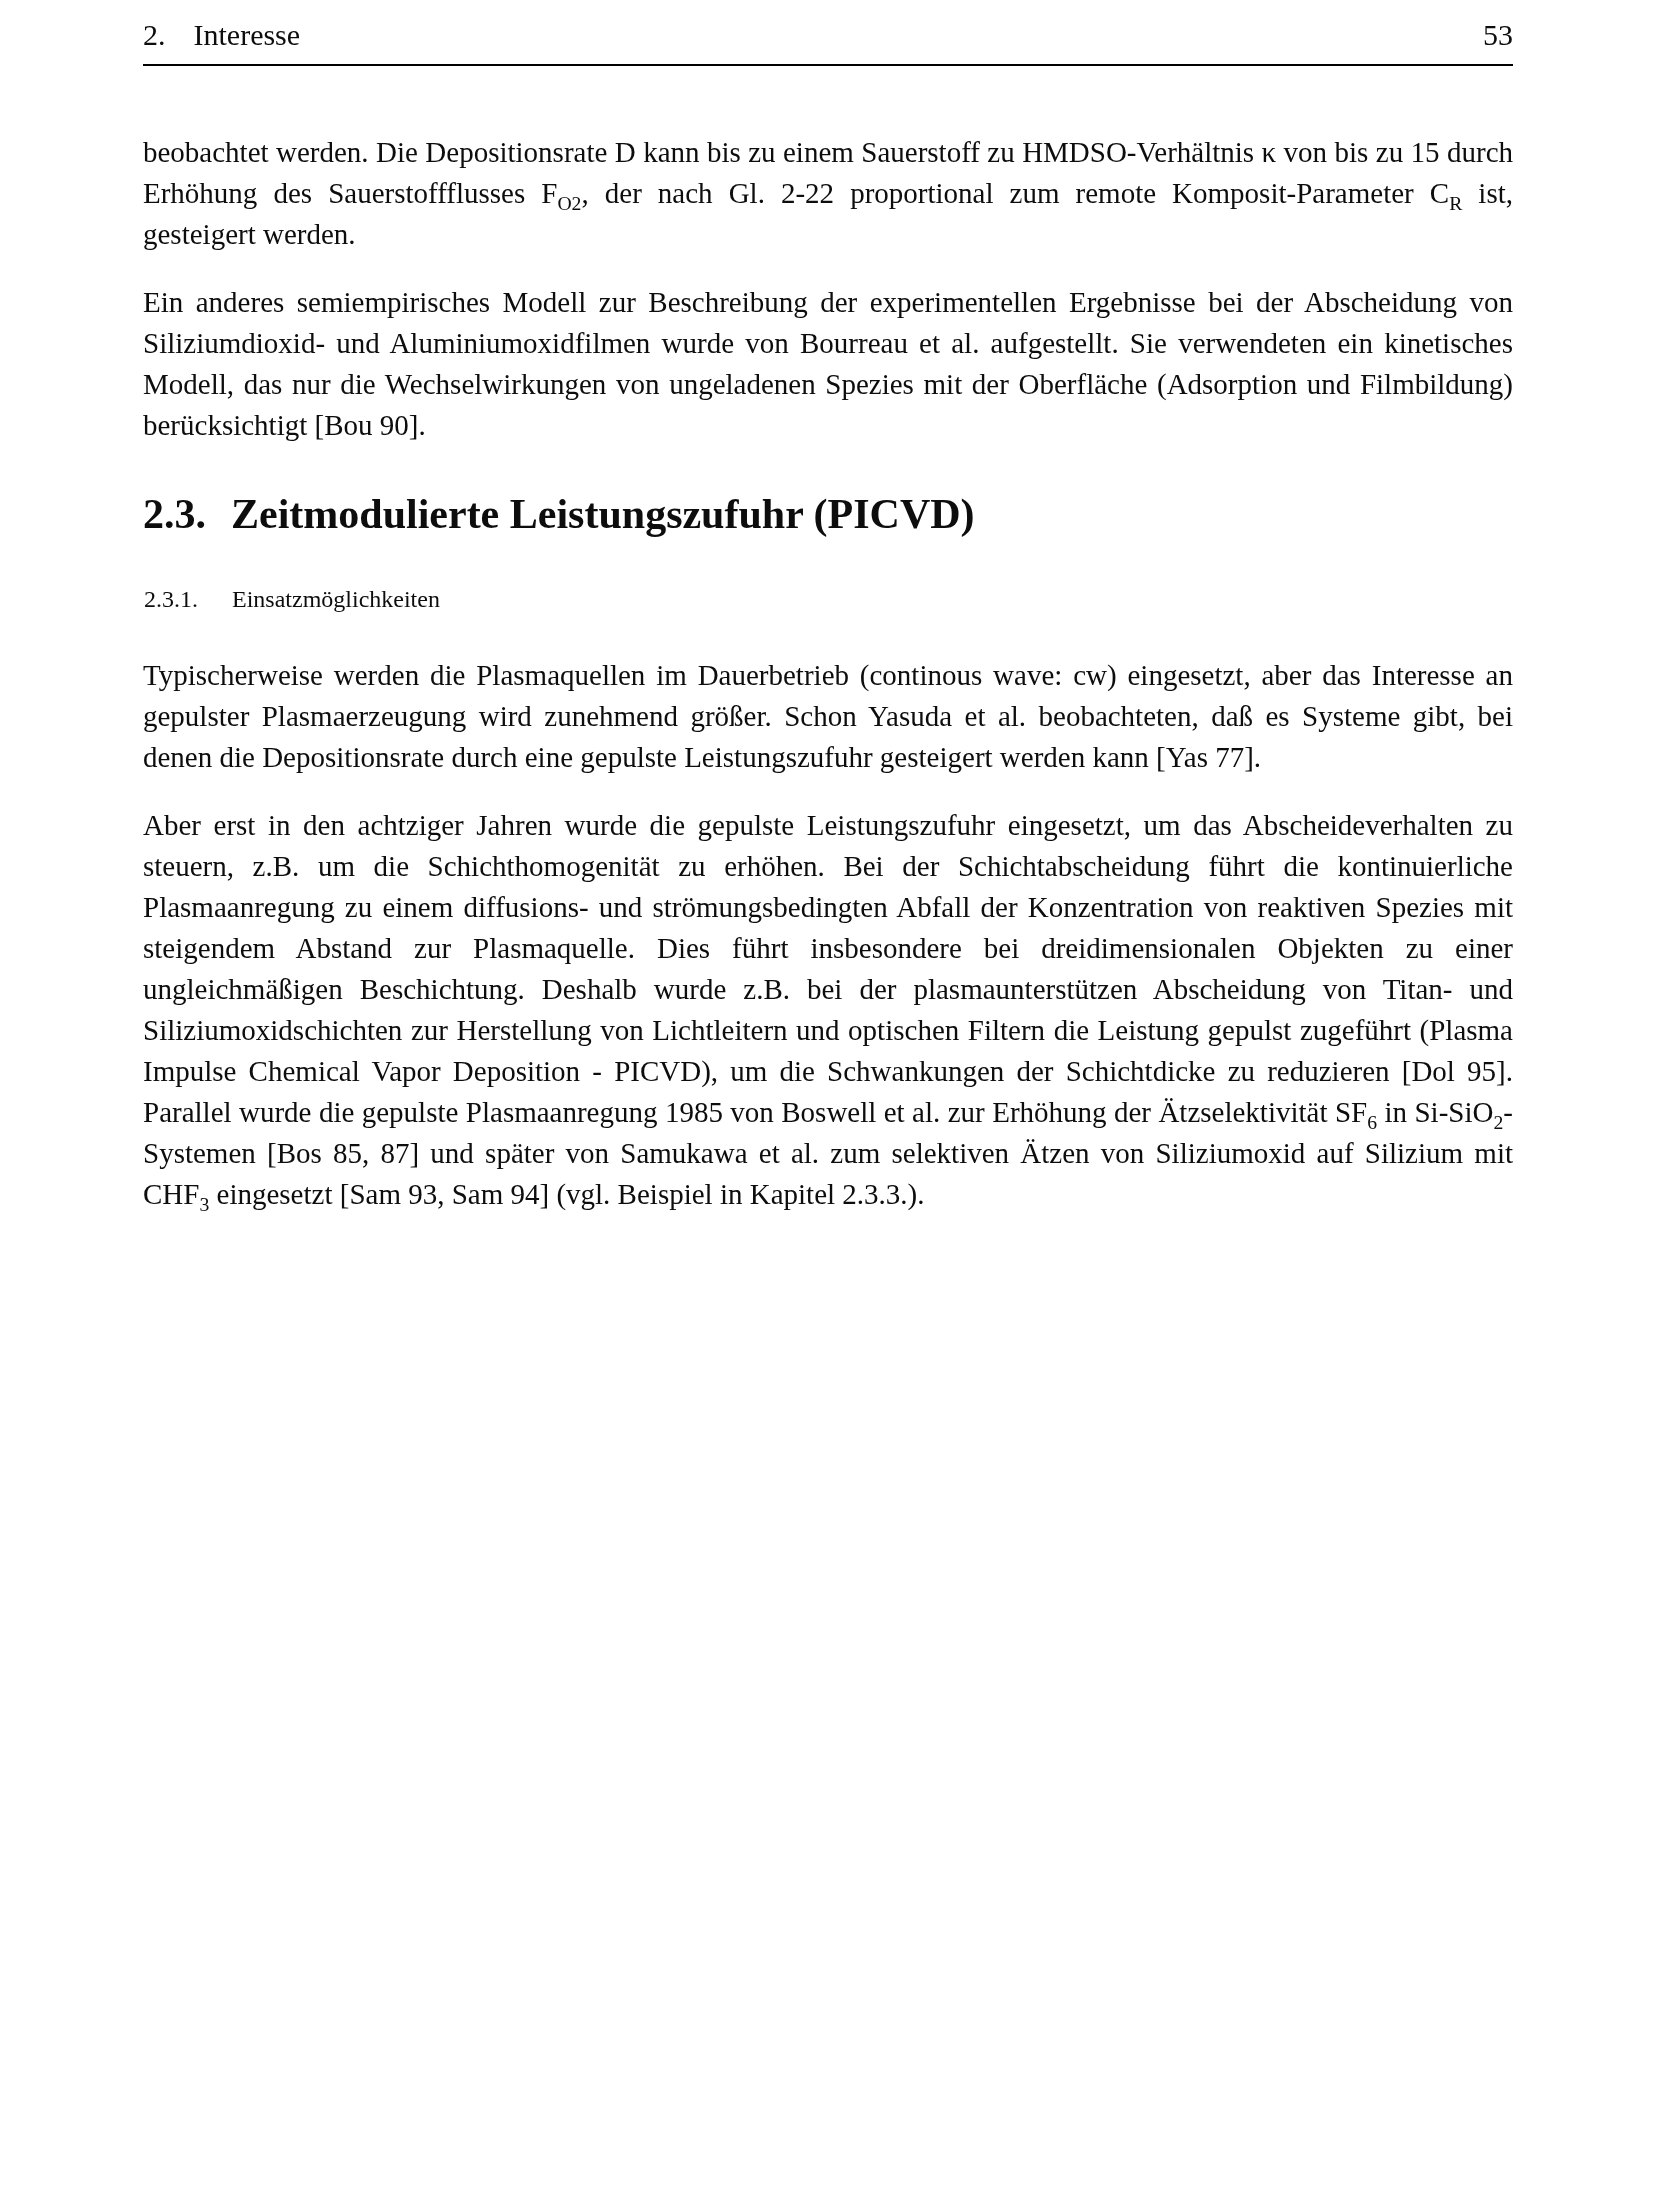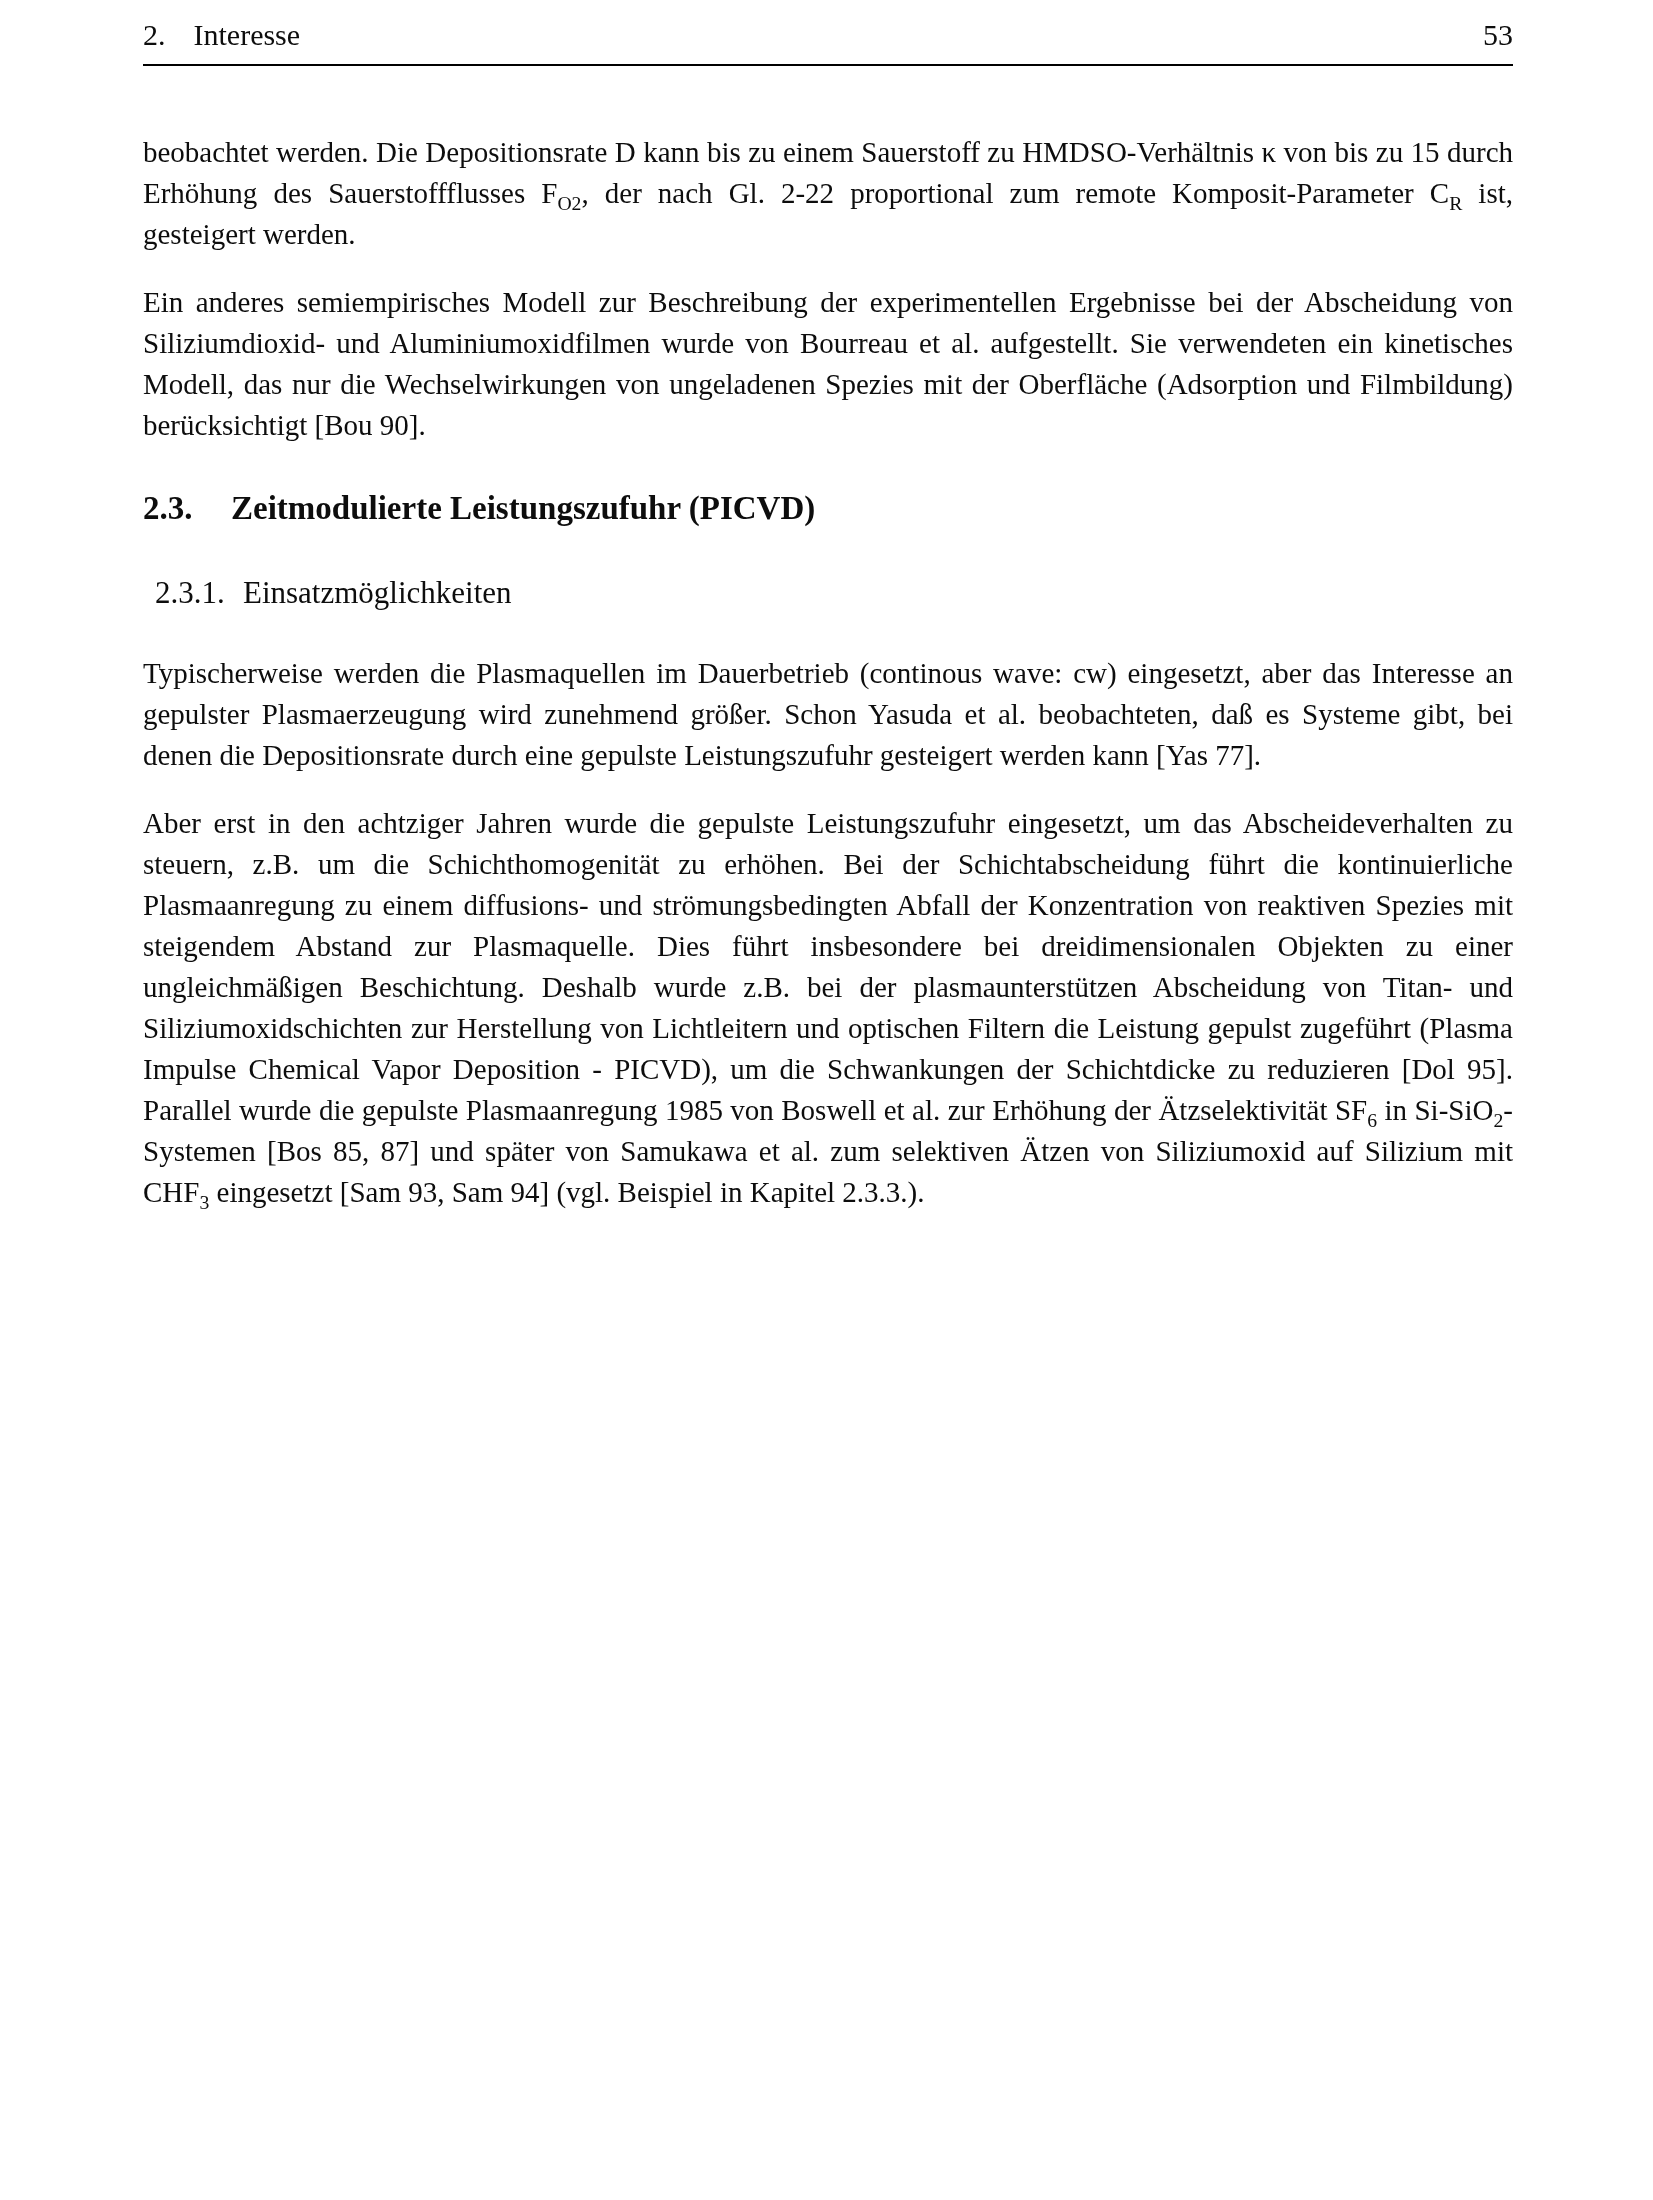--- a/index.html
+++ b/index.html
@@ -43,30 +43,30 @@
     text-align: justify;
     margin: 0 0 27px 0;
   }
   p.para sub {
     font-size: 0.68em;
     line-height: 0;
   }
   .section-heading {
     display: flex;
     align-items: flex-end;
-    font-size: 33px;
+    font-size: 42px;
     font-weight: bold;
     margin: 44px 0 0 0;
   }
   .subsection-heading {
     display: flex;
     align-items: center;
-    font-size: 31px;
+    font-size: 24px;
     font-weight: normal;
-    margin: 48px 0 42px 12px;
+    margin: 48px 0 42px 1px;
   }
   .heading-num {
     flex: 0 0 88px;
     min-width: 88px;
   }
   .heading-title {
     flex: 1 1 auto;
   }
 </style>
 </head>

